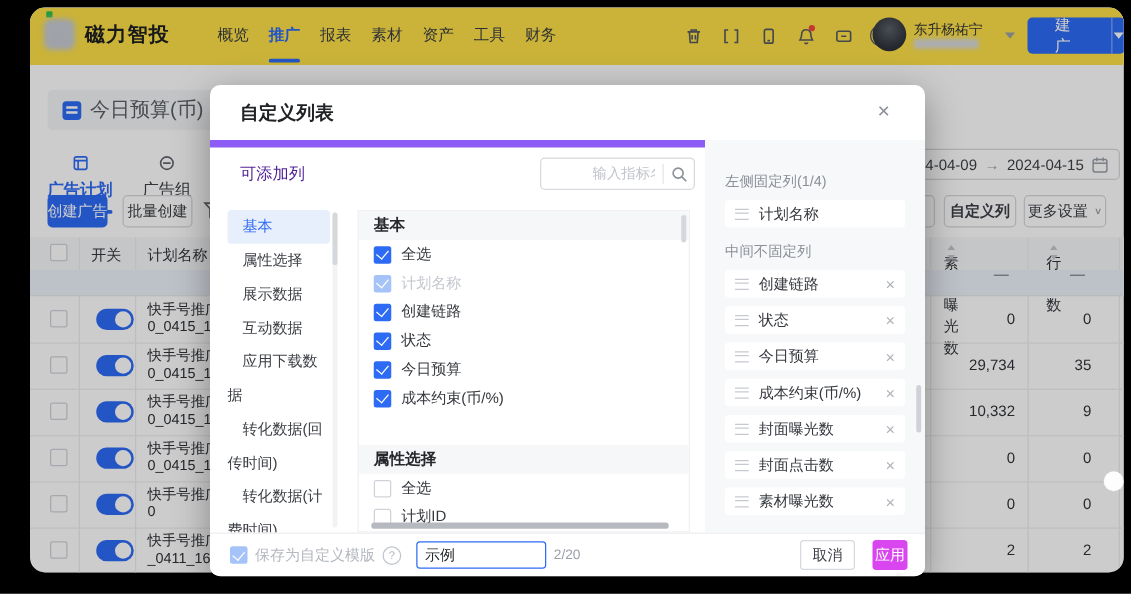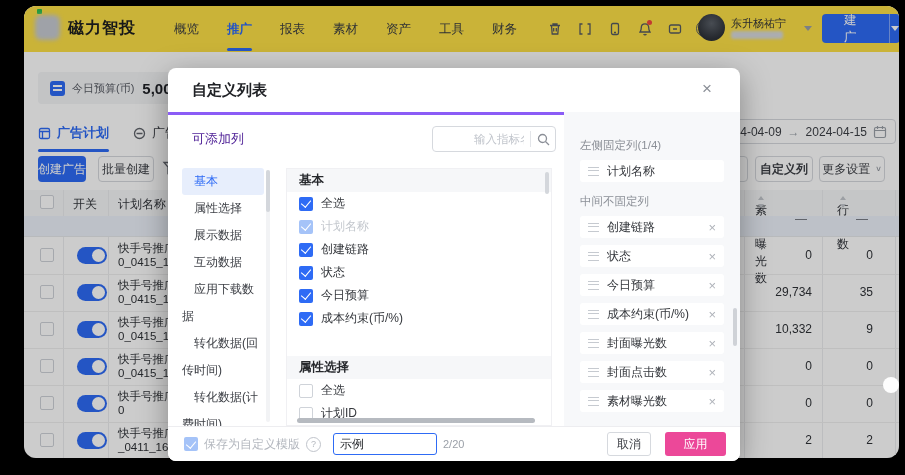--- a/index.html
+++ b/index.html
@@ -8,21 +8,21 @@
   .abs{position:absolute;}
   
   .window{position:absolute;left:24px;top:6px;width:875px;height:452px;background:#fff;
           border-radius:12px;overflow:hidden;}
   .mask{position:absolute;left:0;top:0;right:0;bottom:0;background:rgba(0,0,0,0.2);z-index:40;}
   
   .topbar{position:absolute;left:0;top:0;right:0;height:46px;background:#fde047;}
   .corner-dot{position:absolute;left:13px;top:3px;width:5px;height:5px;border-radius:1px;background:#2fc14d;}
   .logo-mark{position:absolute;left:11px;top:9px;width:25px;height:25px;border-radius:6px;background:#c7cbd2;filter:blur(2px);}
   .logo-title{position:absolute;left:44px;top:12px;font-size:16px;font-weight:bold;color:#1d1e20;letter-spacing:1px;}
-  .nav{position:absolute;left:150px;top:0;height:46px;display:flex;align-items:center;gap:28px;}
+  .nav{position:absolute;left:150px;top:0;height:46px;display:flex;align-items:flex-start;gap:16px;}
   .nav-item{font-size:12.5px;color:#3a3d42;padding:14px 0;position:relative;cursor:pointer;}
   .nav-item.active{color:#2e6bf5;font-weight:bold;}
   .nav-item.active::after{content:"";position:absolute;left:0;right:0;bottom:1px;height:3px;background:#2e6bf5;border-radius:2px;}
   .top-icons{position:absolute;left:522px;top:14px;display:flex;gap:13px;align-items:center;}
   .ticon{width:17px;height:17px;position:relative;display:flex;align-items:center;justify-content:center;}
   .ticon svg{display:block;}
   .bell-dot{position:absolute;right:1px;top:0;width:5px;height:5px;border-radius:50%;background:#f5483b;}
   .help-circle{width:15px;height:15px;border:1.3px solid #565a61;border-radius:50%;
                font-size:10px;color:#565a61;display:flex;align-items:center;justify-content:center;}
   .avatar{position:absolute;left:674px;top:8px;width:27px;height:27px;border-radius:50%;
@@ -35,26 +35,26 @@
               display:flex;align-items:center;color:#fff;overflow:hidden;}
   .new-ad-main{padding:0 22px;font-size:12.5px;}
   .new-ad-split{width:20px;height:100%;border-left:1px solid rgba(255,255,255,0.4);
                 display:flex;align-items:center;justify-content:center;}
   .new-ad-split i{width:0;height:0;border-left:4px solid transparent;border-right:4px solid transparent;border-top:5px solid #fff;}
   
   .budget-box{position:absolute;left:14px;top:66px;width:442px;height:32px;background:#f4f5f7;border-radius:4px;
               display:flex;align-items:center;padding-left:12px;box-sizing:border-box;}
   .budget-ic{width:15px;height:15px;border-radius:3px;background:#2e6bf5;margin-right:7px;position:relative;}
   .budget-ic::after{content:"";position:absolute;left:3px;top:4px;width:9px;height:2px;background:#fff;box-shadow:0 4px 0 #fff;}
-  .budget-label{font-size:11px;color:#5a5e66;margin-right:8px;}
+  .budget-label{font-size:16px;color:#5a5e66;margin-right:8px;}
   .budget-amt{font-size:15px;font-weight:bold;color:#1f2126;}
   .budget-dec{font-size:11px;font-weight:bold;color:#1f2126;}
   .budget-link{font-size:12px;color:#2e6bf5;margin-left:10px;}
   .seg-tabs{position:absolute;left:14px;top:118px;display:flex;gap:24px;align-items:center;}
-  .seg-tab{display:flex;align-items:center;gap:6px;font-size:13px;color:#3c3f45;padding-bottom:10px;position:relative;}
+  .seg-tab{display:flex;align-items:center;gap:6px;font-size:13px;color:#3c3f45;padding-bottom:10px;position:relative;flex-direction:column;}
   .seg-tab.active{color:#2e6bf5;font-weight:bold;}
   .seg-tab.active::after{content:"";position:absolute;left:0;right:0;bottom:0;height:3px;background:#2e6bf5;border-radius:2px;}
   .btn{box-sizing:border-box;height:26px;border-radius:4px;font-size:12px;display:flex;align-items:center;justify-content:center;}
   .btn-primary{background:#2e6bf5;color:#fff;}
   .btn-plain{background:#fff;border:1px solid #d6d9de;color:#3c3f45;}
   .create-btn{position:absolute;left:14px;top:150px;width:48px;}
   .batch-btn{position:absolute;left:74px;top:150px;width:56px;}
   .funnel{position:absolute;left:138px;top:154px;}
   .sliver-btn{position:absolute;left:712px;top:150px;width:12px;height:26px;background:#fff;border:1px solid #d6d9de;border-radius:4px;box-sizing:border-box;}
   .custom-col-btn{position:absolute;left:731px;top:150px;width:58px;font-weight:bold;}
@@ -79,21 +79,21 @@
   .tval{position:absolute;top:11px;font-size:12px;color:#2f3237;text-align:right;}
   .v-mat{right:87px;width:60px;}  
   .v-act{right:26px;width:40px;}  
   .sort{display:inline-block;position:relative;width:7px;height:12px;margin-left:3px;}
   .sort::before{content:"";position:absolute;left:0;top:0;border-left:3.5px solid transparent;border-right:3.5px solid transparent;border-bottom:4px solid #c3c7cd;}
   .sort::after{content:"";position:absolute;left:0;bottom:0;border-left:3.5px solid transparent;border-right:3.5px solid transparent;border-top:4px solid #c3c7cd;}
   .float-circle{position:absolute;left:859px;top:371px;width:16px;height:16px;border-radius:50%;background:#fdfdfd;z-index:45;}
   
   .modal{position:absolute;left:168px;top:68px;width:572px;height:393px;background:#fff;border-radius:8px;
          box-shadow:0 8px 30px rgba(0,0,0,0.35);z-index:100;overflow:hidden;}
-  .m-header{position:absolute;left:0;top:0;right:12px;height:44px;border-bottom:3px solid #8b5cf6;}
+  .m-header{position:absolute;left:0;top:0;right:12px;height:44px;border-bottom:6px solid #8b5cf6;}
   .m-title{position:absolute;left:24px;top:13px;font-size:15px;font-weight:bold;color:#202226;}
   .m-close{position:absolute;right:16px;top:10px;font-size:17px;color:#8b8f97;cursor:pointer;line-height:22px;}
   .m-addable{position:absolute;left:24px;top:62px;font-size:13px;color:#4c1d95;}
   .m-search{position:absolute;left:264px;top:58px;width:124px;height:26px;border:1px solid #d6d9de;border-radius:4px;
             box-sizing:border-box;display:flex;align-items:center;}
   .m-search input{flex:1;min-width:0;border:none;outline:none;font-size:11.5px;color:#333;padding:0 6px;background:transparent;margin-left:35px;}
   .m-search input::placeholder{color:#c0c4cb;}
   .m-search .sdiv{width:1px;height:16px;background:#e3e5e9;}
   .m-search .sicon{width:24px;display:flex;align-items:center;justify-content:center;}
   .cats{position:absolute;left:14px;top:100px;width:82px;}
@@ -130,21 +130,21 @@
   .m-footer{position:absolute;left:0;bottom:0;right:0;height:35px;border-top:1px solid #ededf0;
             display:flex;align-items:center;padding:0 14px 0 16px;box-sizing:border-box;gap:6px;background:#fff;}
   .f-label{font-size:12px;color:#b4b8bf;}
   .f-help{width:13px;height:13px;border:1.2px solid #c0c4cb;border-radius:50%;color:#b4b8bf;font-size:9px;
           display:flex;align-items:center;justify-content:center;}
   .f-input{box-sizing:border-box;width:104px;height:22px;border:1px solid #2e6bf5;border-radius:3px;
            font-size:12px;color:#26282c;padding:0 6px;outline:none;margin-left:6px;font-family:inherit;}
   .f-count{font-size:11px;color:#9ba0a8;}
   .f-cancel{box-sizing:border-box;width:44px;height:24px;border:1px solid #d6d9de;border-radius:3px;background:#fff;
             font-size:12px;color:#3c3f45;display:flex;align-items:center;justify-content:center;margin-left:auto;}
-  .f-apply{width:61px;height:24px;border-radius:3px;background:#ec4899;color:#fff;font-size:12px;
+  .f-apply{width:28px;height:24px;border-radius:3px;background:#d946ef;color:#fff;font-size:12px;
            display:flex;align-items:center;justify-content:center;margin-left:8px;}
 </style>
 </head>
 <body>
 
 <div class="window">
 
   <div class="topbar">
     <div class="corner-dot"></div>
     <div class="logo-mark"></div>

